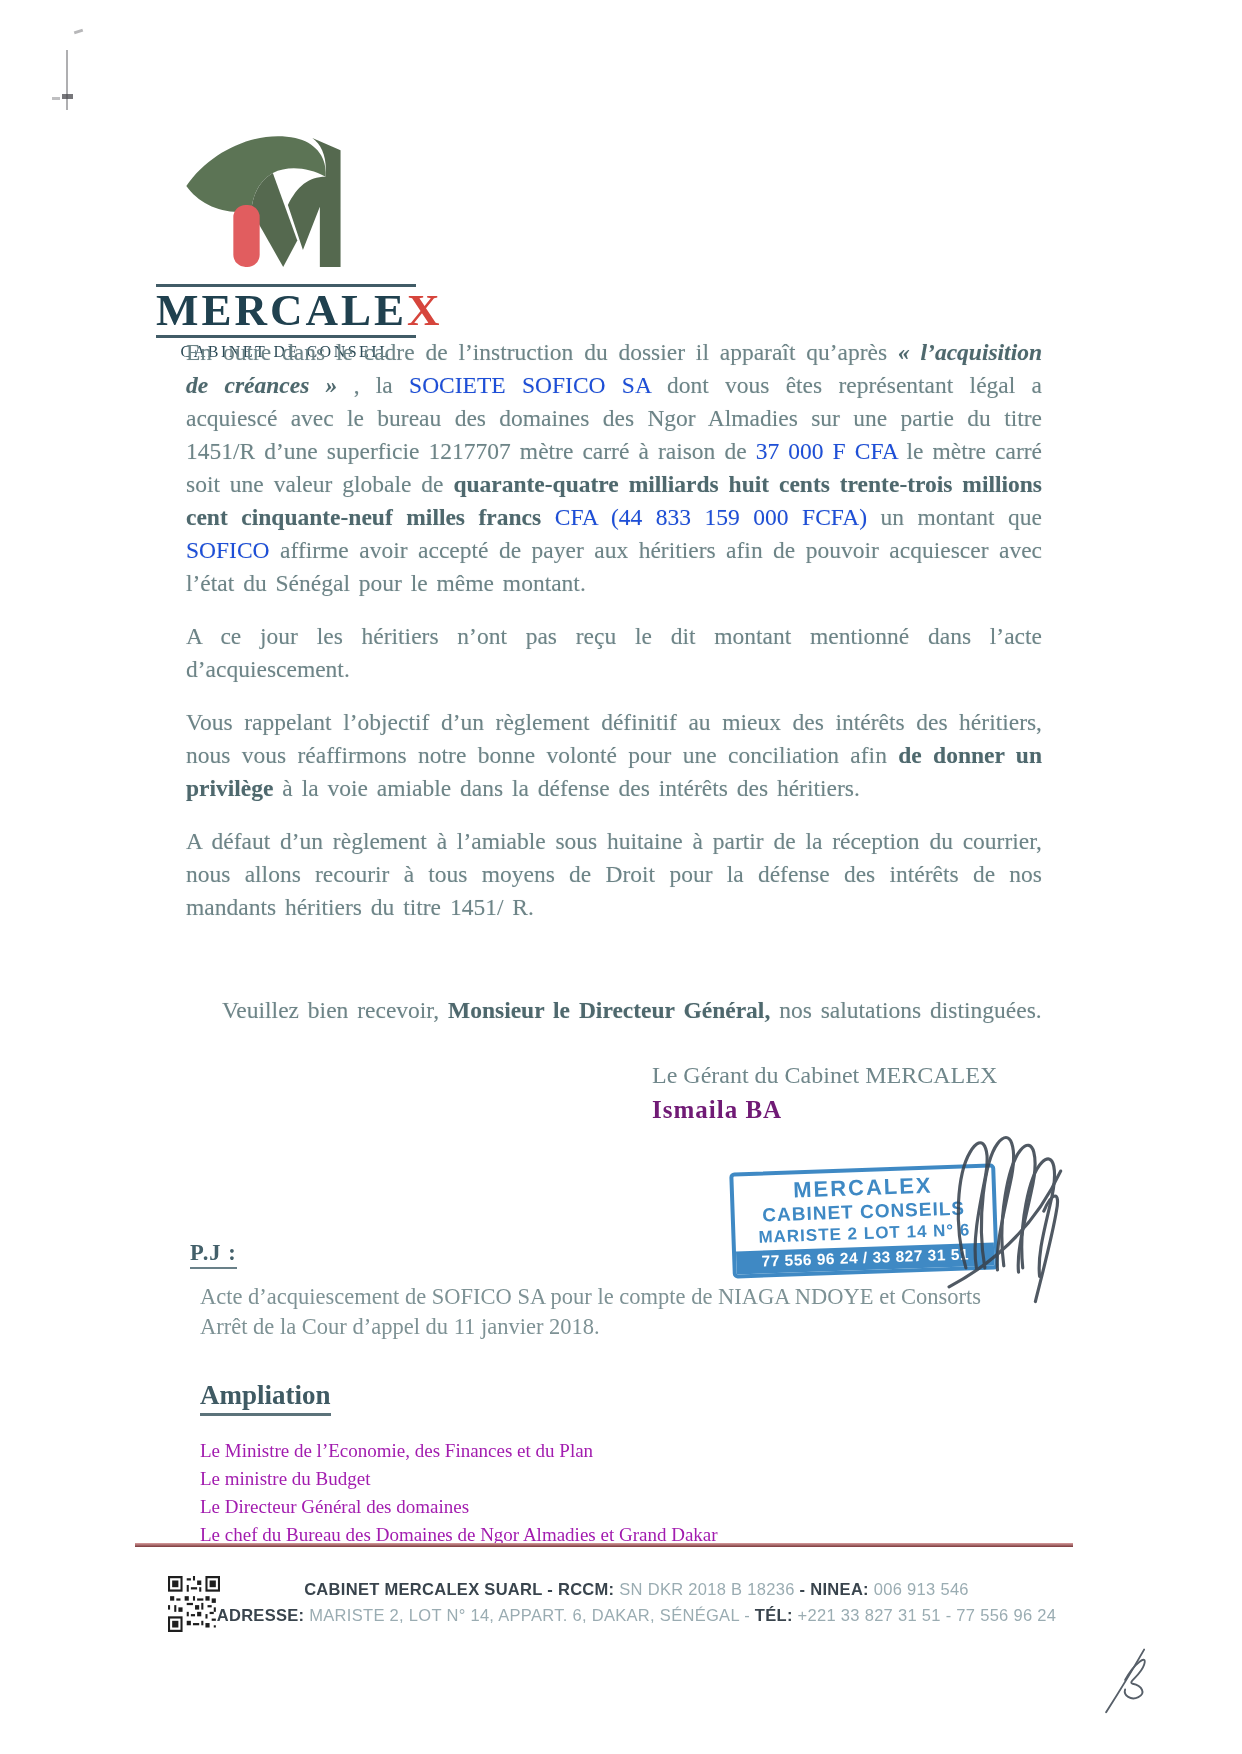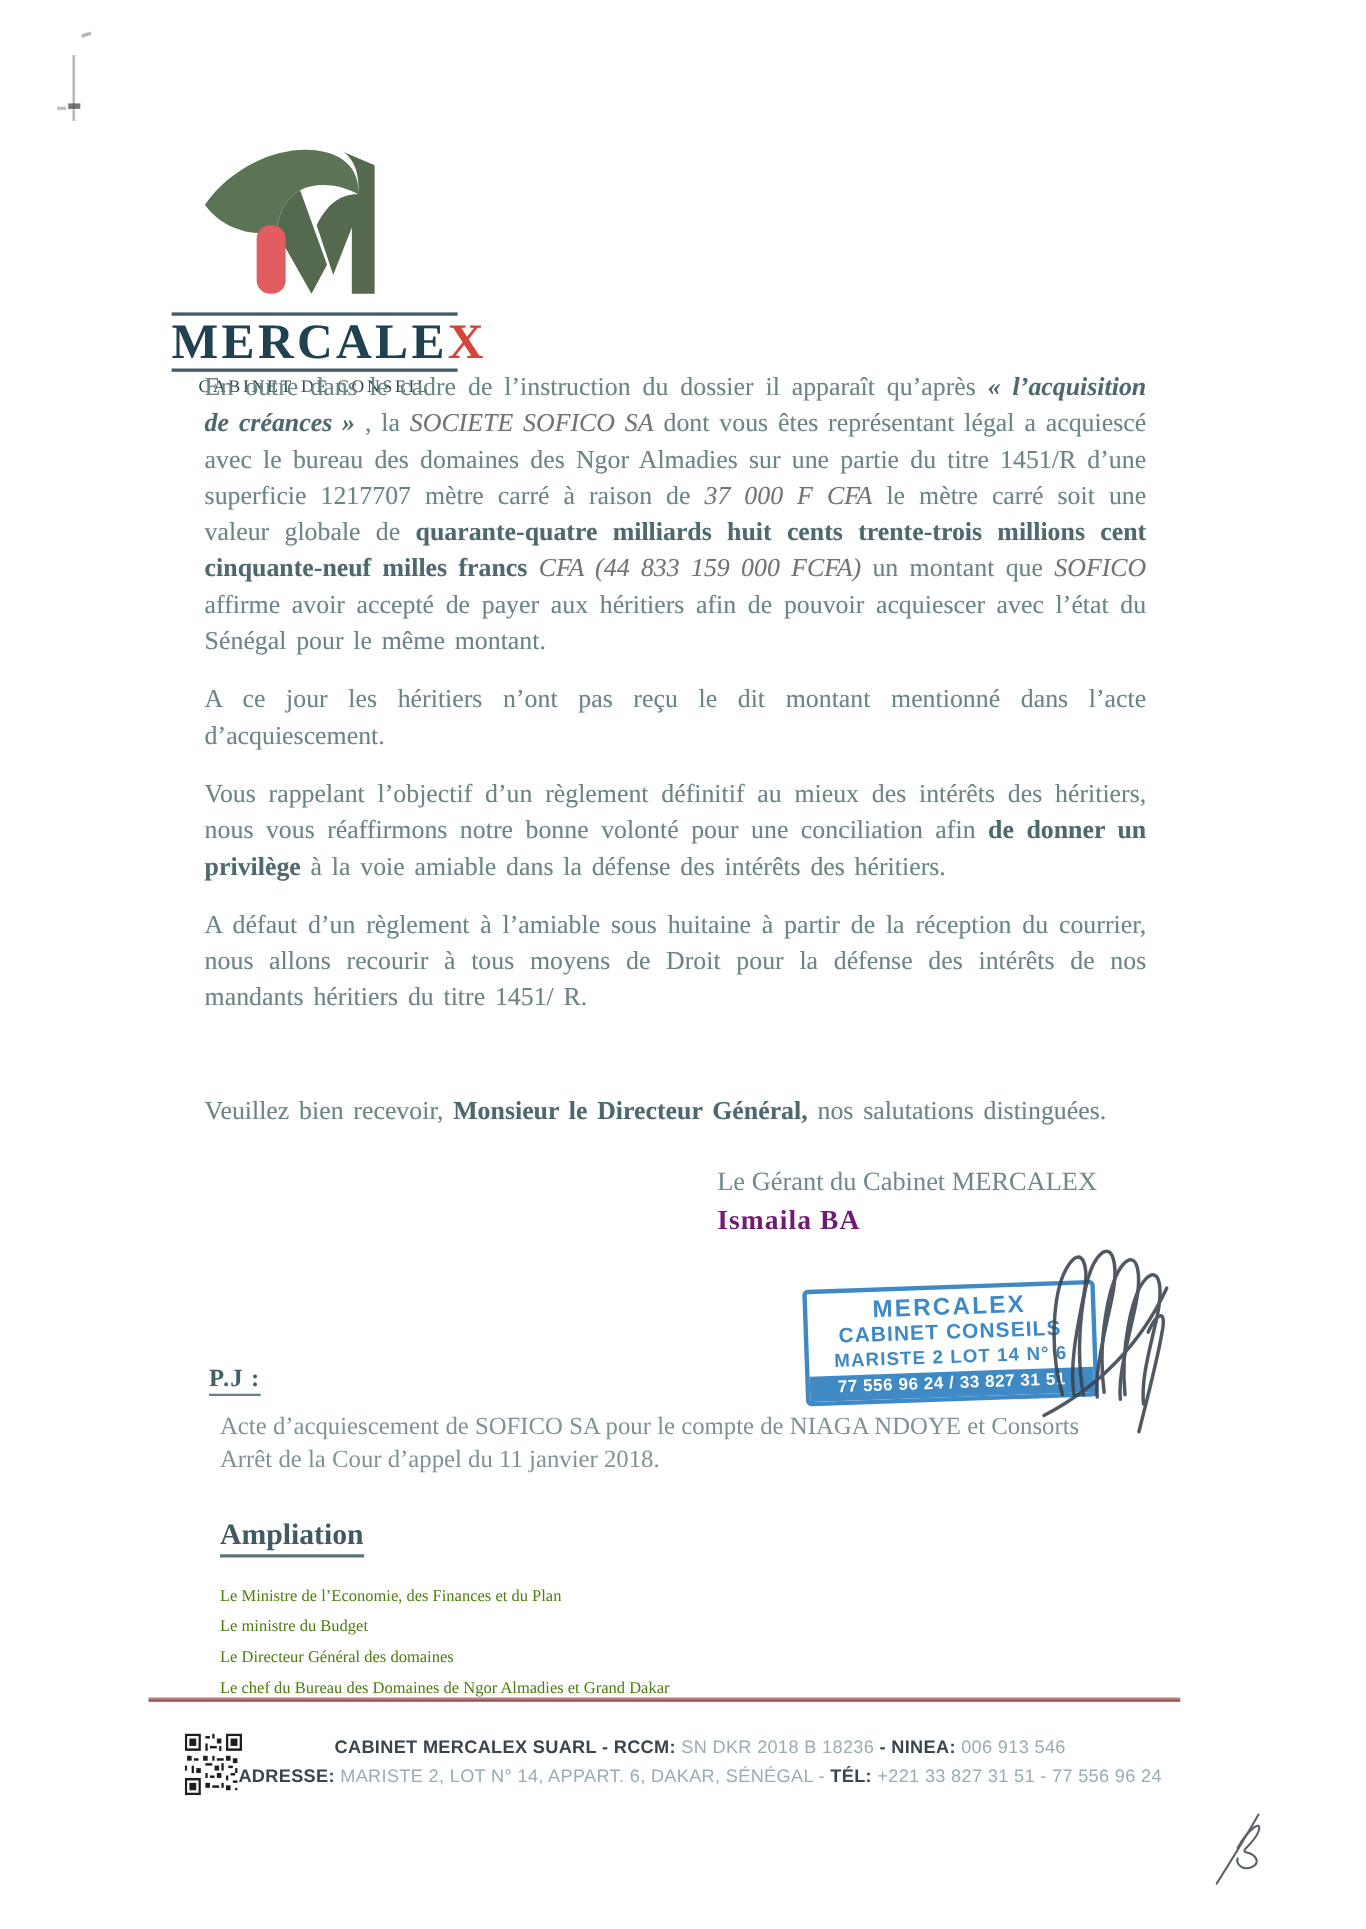--- a/index.html
+++ b/index.html
@@ -21,24 +21,24 @@
   .logo-rule { height:3px; background:#2c4a56; opacity:.9; }
   .logo-wordmark { font-size:45px; font-weight:bold; letter-spacing:3px; color:#20414f; text-align:center; line-height:1.05; padding:0 0 1px; }
   .logo-wordmark .x { color:#d6453c; }
   .logo-tagline { text-align:center; font-size:16px; font-weight:normal; letter-spacing:2.5px; color:#2c4a56; margin-top:5px; }
 
   
   .letter-body { position:absolute; left:186px; top:336px; width:856px;
     font-size:23.5px; line-height:33px; color:#6d8487; text-align:justify; word-spacing:3px;
     text-shadow:0 0 1px rgba(109,132,135,.3); }
   .letter-body p { margin:0 0 20px; }
-  .letter-body p.p5 { margin-top:70px; }
+  .letter-body p.p5 { margin-top:70px;margin-left:36px; }
   .b  { font-weight:bold; color:#4e686d; }
   .bi { font-weight:bold; font-style:italic; color:#4e686d; }
-  .faint { color:#737373;font-style:italic; }
+  .faint { color:#1d4ed8; }
 
   
   .sign-block { position:absolute; left:652px; top:1062px; font-size:24px; color:#70878b; }
   .sig-name { font-weight:bold; color:#701a75; margin-top:7px; font-size:25px; letter-spacing:1px; }
 
   
   .stamp { position:absolute; left:731px; top:1168px; width:246px; transform:rotate(-2deg);
     border:4px solid #2f80c0; border-radius:5px; padding:3px 6px 0; color:#2f80c0;
     font-family:"Liberation Sans", sans-serif; text-align:center; opacity:.92; }
   .stamp-l1 { font-size:22px; font-weight:bold; letter-spacing:2px; }
@@ -50,21 +50,21 @@
 
   
   .pj { position:absolute; left:190px; top:1240px; font-size:22.5px; color:#7e9295; }
   .pj-head span { font-weight:bold; color:#43606a; border-bottom:2px solid rgba(67,96,106,.8); padding-bottom:2px; letter-spacing:1px; }
   .pj-items { margin-top:16px; line-height:30px; }
   .pj-item { padding-left:10px; }
 
   
   .ampliation { position:absolute; left:200px; top:1380px; }
   .amp-head span { font-size:27px; font-weight:bold; color:#3f5a63; border-bottom:3px solid rgba(63,90,99,.85); padding-bottom:3px; }
-  .amp-items { margin-top:26px; font-size:15px; line-height:28px; color:#4d7c0f; }
+  .amp-items { margin-top:26px; font-size:19px; line-height:28px; color:#a21caf; }
 
   
   .footer-rule { position:absolute; left:135px; top:1543px; width:938px; height:4px;
     background:linear-gradient(#d89d9e, #7a393b); }
   .qr { position:absolute; left:168px; top:1576px; }
   .footer { position:absolute; left:204px; top:1580px; width:865px; text-align:center;
     font-family:"Liberation Sans", sans-serif; font-size:16.5px; color:#9aacb2; letter-spacing:.3px; }
   .footer b { color:#39444d; }
   .f-line + .f-line { margin-top:7px; }
 

